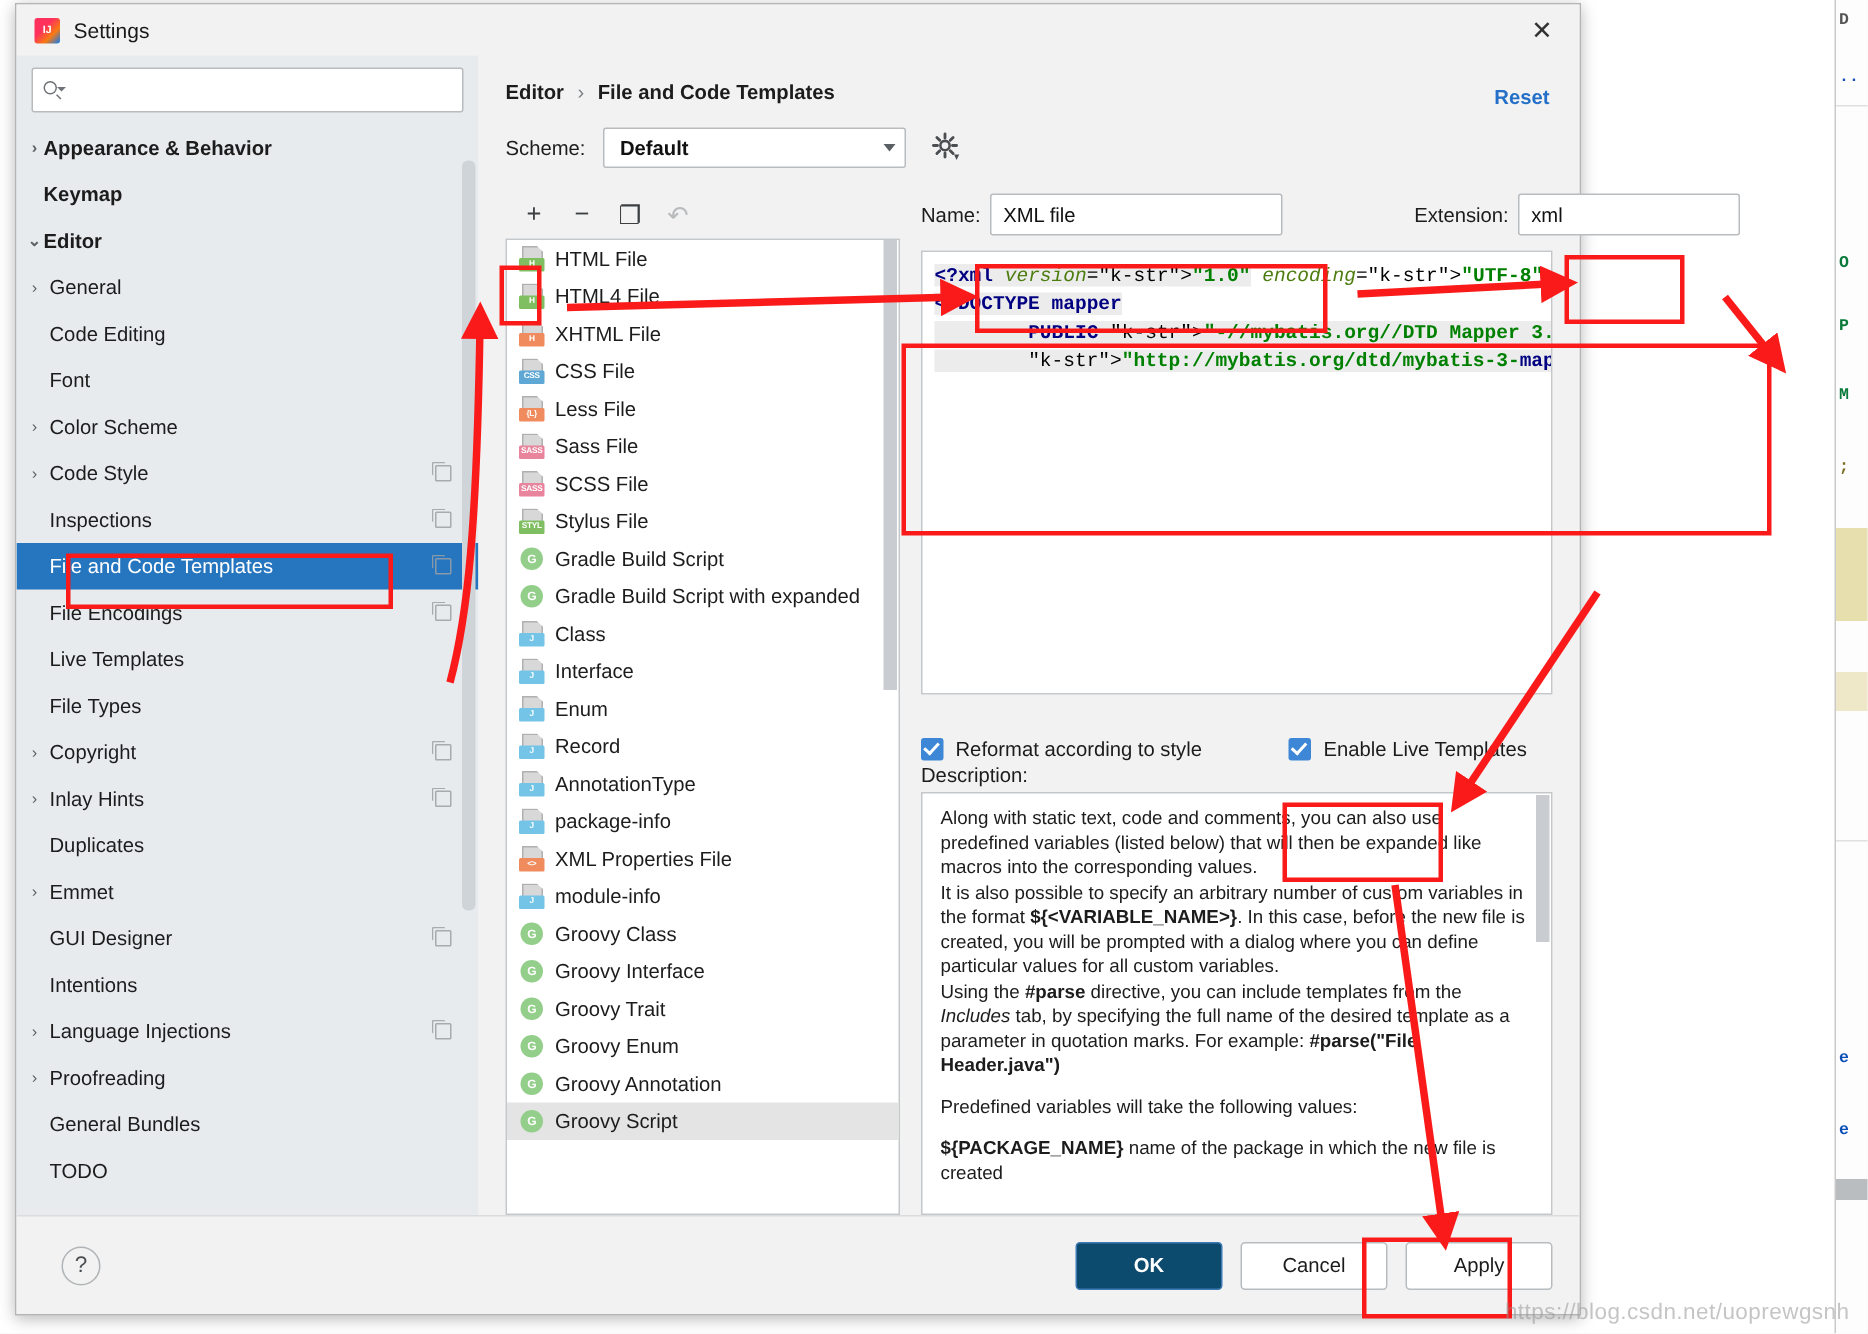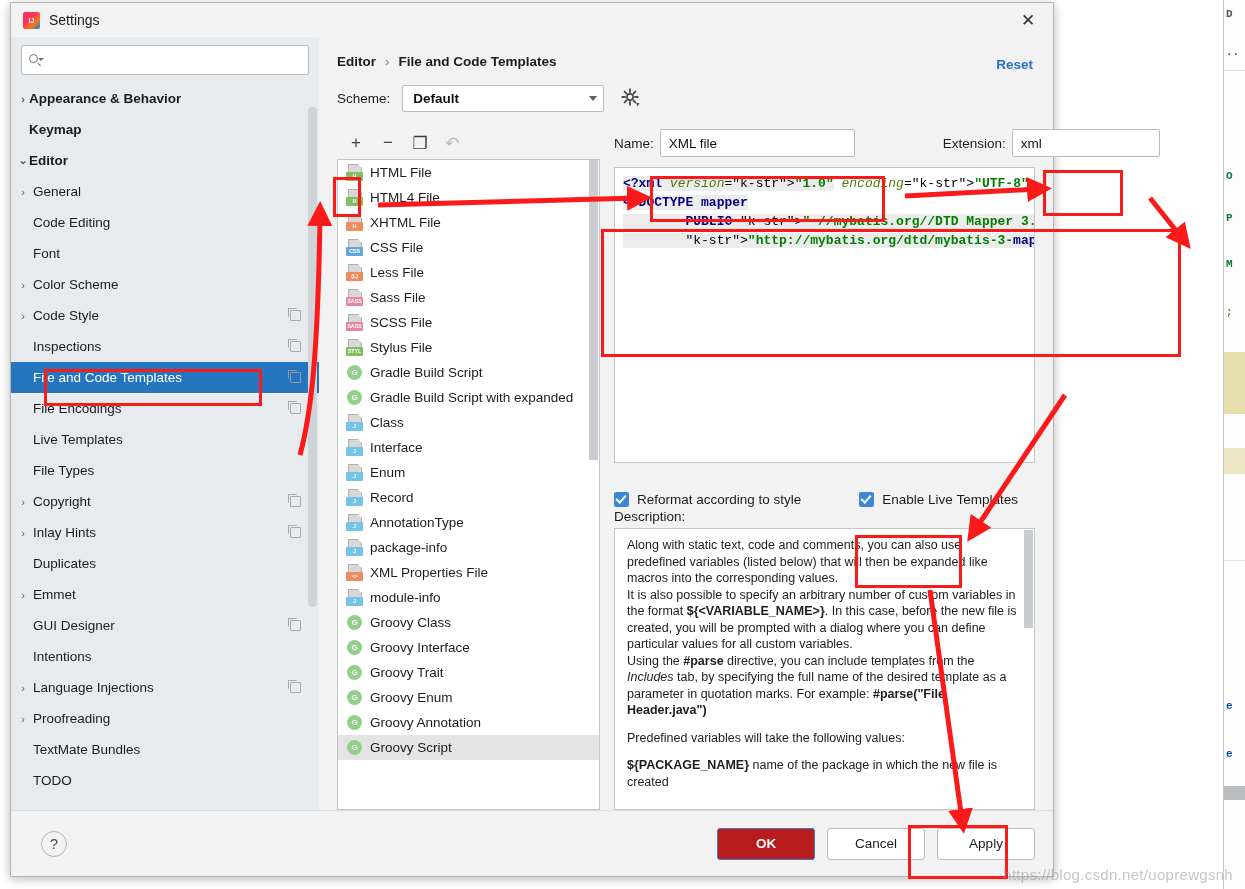--- a/index.html
+++ b/index.html
@@ -267,21 +267,21 @@
     width: 26px; height: 26px; border-radius: 50%; border: 1px solid #b0b4b7;
     color: #4a4e51; font-size: 15px; display: flex; align-items: center;
     justify-content: center; cursor: pointer; margin-left: 12px;
   }
   #btn-group { margin-left: auto; display: flex; gap: 12px; align-items: center; }
   .dbtn {
     min-width: 98px; height: 32px; border-radius: 3px; font-size: 13.5px;
     display: flex; align-items: center; justify-content: center; cursor: pointer;
     font-family: "Liberation Sans", sans-serif;
   }
-  .dbtn.primary { background: #b91c1c; color: #fff; border: 1px solid #3d7ab5; font-weight: bold; }
+  .dbtn.primary { background: #0c4a6e; color: #fff; border: 1px solid #3d7ab5; font-weight: bold; }
   .dbtn.normal { background: #fff; color: #1c1c1c; border: 1px solid #b8bcbf; }
 
   
   .anno-box {
     position: absolute; border: 3px solid #fb1a1a; pointer-events: none; z-index: 50;
   }
   .anno-arrow { position: absolute; pointer-events: none; z-index: 50; }
 
   #watermark {
     position: absolute; right: 12px; bottom: 6px; z-index: 60;
@@ -407,21 +407,21 @@
           <div class="tree-item lvl1">
             <span class="chev">›</span>
             <span>Language Injections</span>
             <span class="copy-badge"></span>
           </div>
           <div class="tree-item lvl1">
             <span class="chev">›</span>
             <span>Proofreading</span>
           </div>
           <div class="tree-item lvl1">
-            <span>TextMate Bundles</span>
+            <span>General Bundles</span>
           </div>
           <div class="tree-item lvl1">
             <span>TODO</span>
           </div>
         </div>
       <div id="tree-scrollbar"></div>
     </div>
 
     <div id="main">
 

